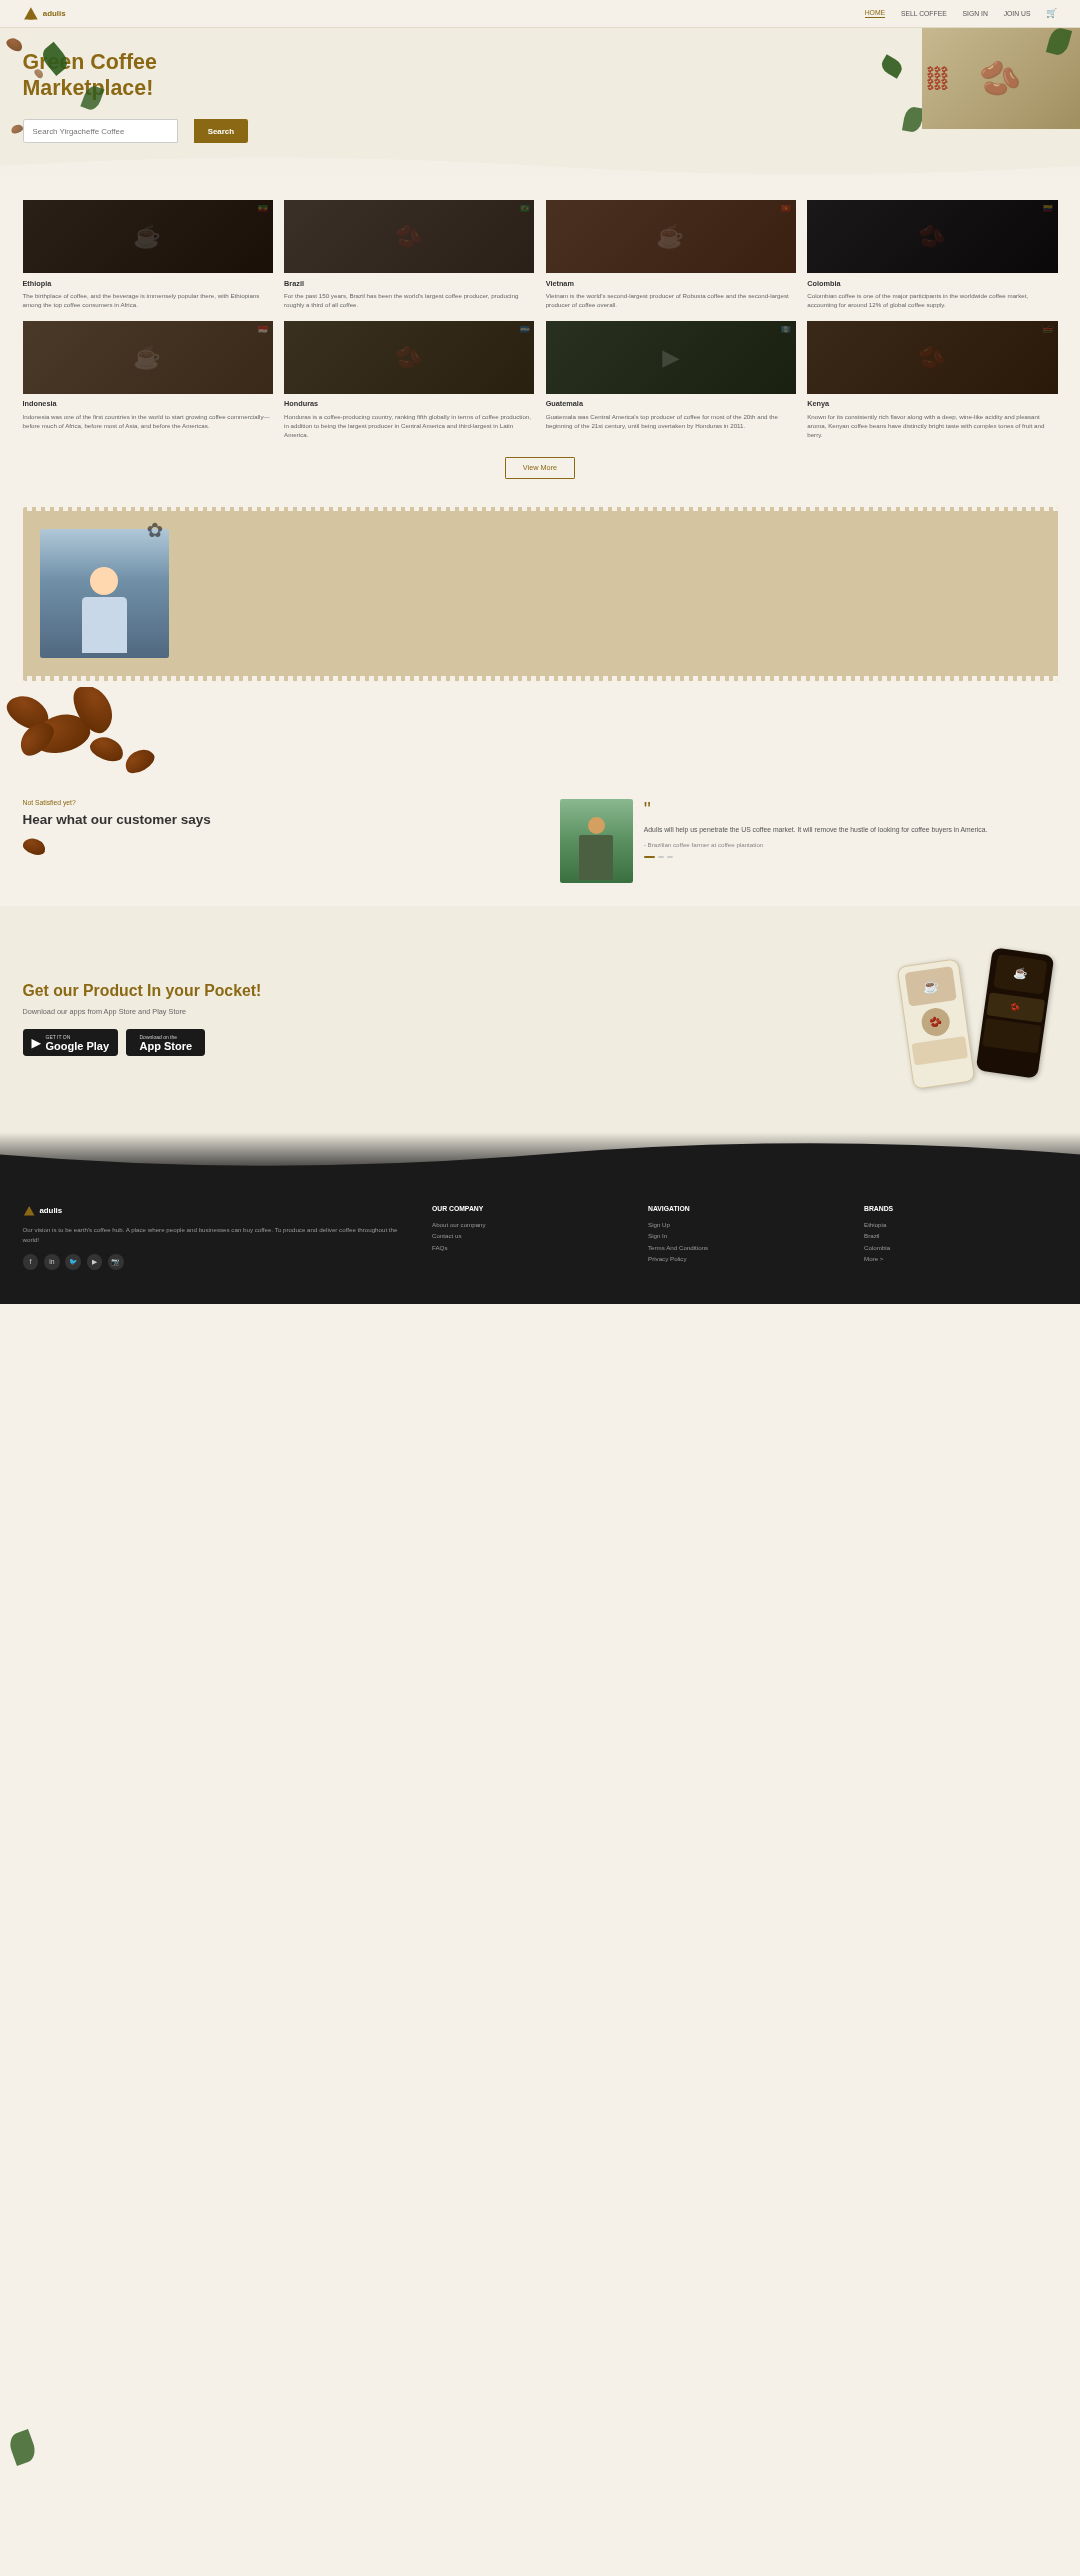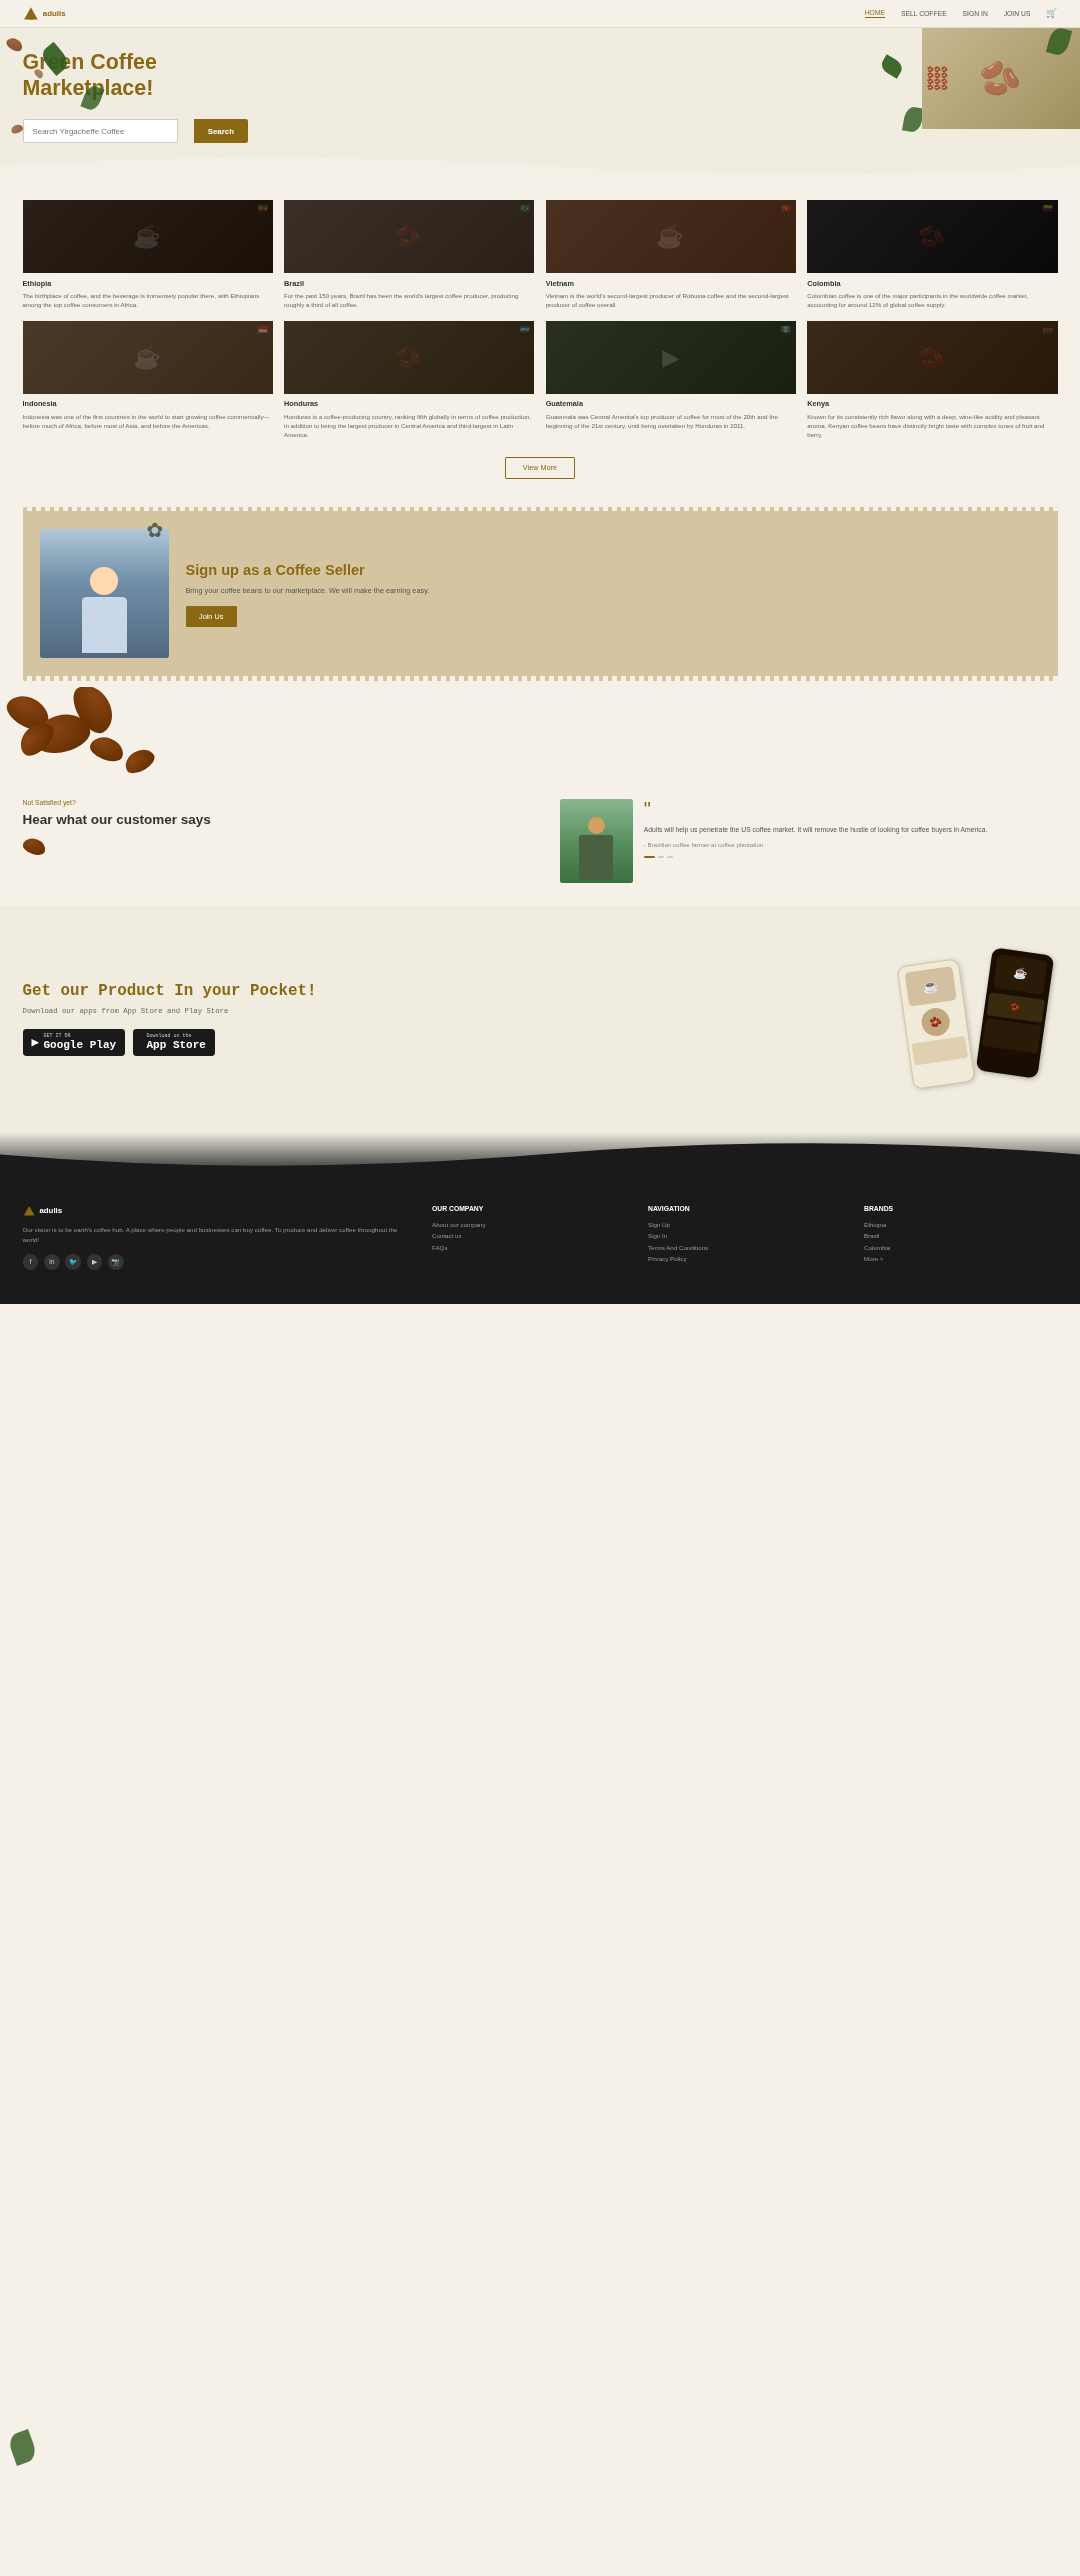--- a/index.html
+++ b/index.html
@@ -101,21 +101,21 @@
     .dot.inactive { background: #ccc; width: 5.6px; }
 
     
     .app-section {
       padding: 34px 22.5px;
       background: #f0ece0;
       display: flex;
       align-items: center;
       gap: 34px;
     }
-    .app-content { flex: 1; font-family: Liberation Mono, monospace; }
+    .app-content { flex: 1; }
     .app-title { font-size: 15.8px; font-weight: bold; color: #8B6914; margin-bottom: 5.6px; line-height: 1.3; }
     .app-desc { font-size: 7.3px; color: #666; margin-bottom: 13.5px; }
     .app-badges { display: flex; gap: 7.9px; }
     .app-badge {
       display: flex; align-items: center; gap: 4.5px;
       background: #1a1a1a; color: #fff; padding: 4.5px 9px;
       border-radius: 3.4px; cursor: pointer; min-width: 79px;
     }
     .app-badge-icon { font-size: 12.4px; }
     .app-badge-text { display: flex; flex-direction: column; }
@@ -326,25 +326,20 @@
     <div style="width:129px;height:129px;flex-shrink:0;border-radius:2.3px;overflow:hidden;background:linear-gradient(180deg,#b0c8d8 0%,#7090a8 40%,#506880 100%);display:flex;align-items:flex-end;justify-content:center;">
 
       <div style="text-align:center;padding-bottom:5.6px;">
         <div style="width:28px;height:28px;border-radius:50%;background:#ffd8b0;margin:0 auto 2.3px;"></div>
         <div style="width:45px;height:56px;background:#c8d8e8;border-radius:4.5px 4.5px 0 0;margin:0 auto;"></div>
       </div>
     </div>
 
     <div style="position:absolute;left:124px;top:11.3px;font-size:20px;opacity:0.7;">✿</div>
 
-    <div class="seller-content">
-      <h2 class="seller-title">Sign up as a Coffee Seller</h2>
-      <p class="seller-desc">Bring your coffee beans to our marketplace. We will make the earning easy.</p>
-      <button class="join-btn">Join Us</button>
-    </div>
   </div>
 </div>
 
 <div style="position:relative;height:90px;background:#f5f0e8;overflow:hidden;">
   <div class="big-bean" style="width:45px;height:29px;top:11.3px;left:5.6px;transform:rotate(30deg);"></div>
   <div class="big-bean" style="width:56px;height:37px;top:28px;left:34px;transform:rotate(-15deg);"></div>
   <div class="big-bean" style="width:51px;height:33px;top:5.6px;left:68px;transform:rotate(60deg);"></div>
   <div class="big-bean" style="width:39px;height:25px;top:39px;left:17px;transform:rotate(-45deg);"></div>
   <div class="big-bean" style="width:34px;height:22px;top:51px;left:90px;transform:rotate(20deg);"></div>
   <div class="big-bean" style="width:31px;height:20px;bottom:5.6px;left:124px;transform:rotate(-30deg);"></div>

